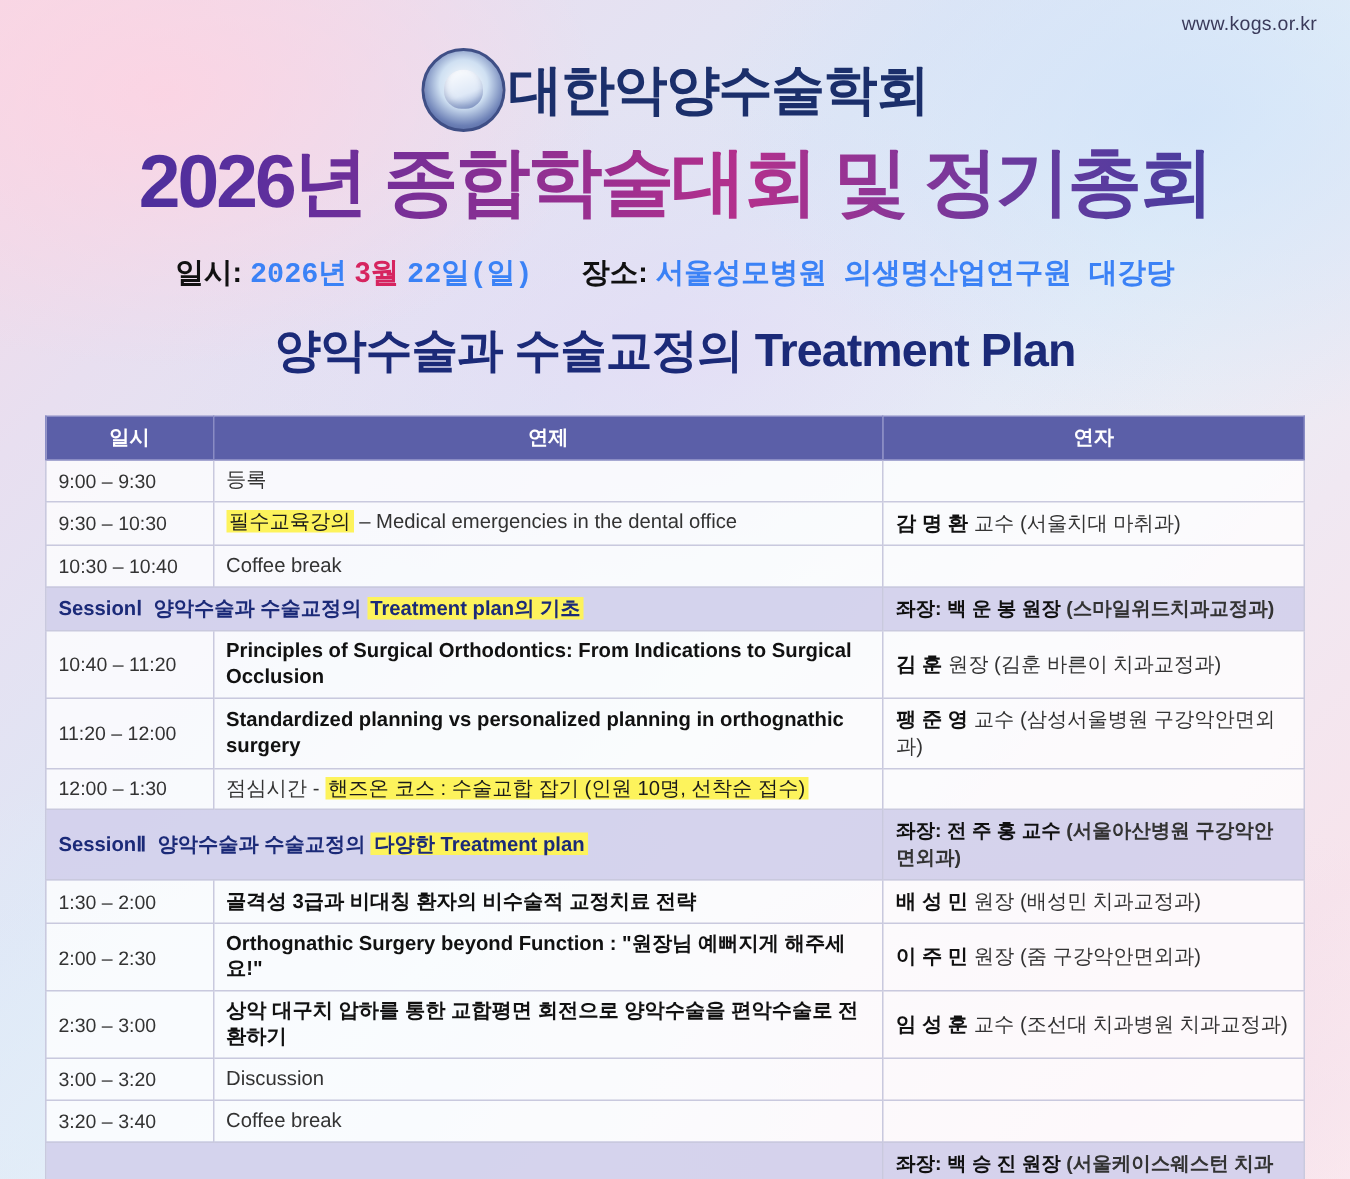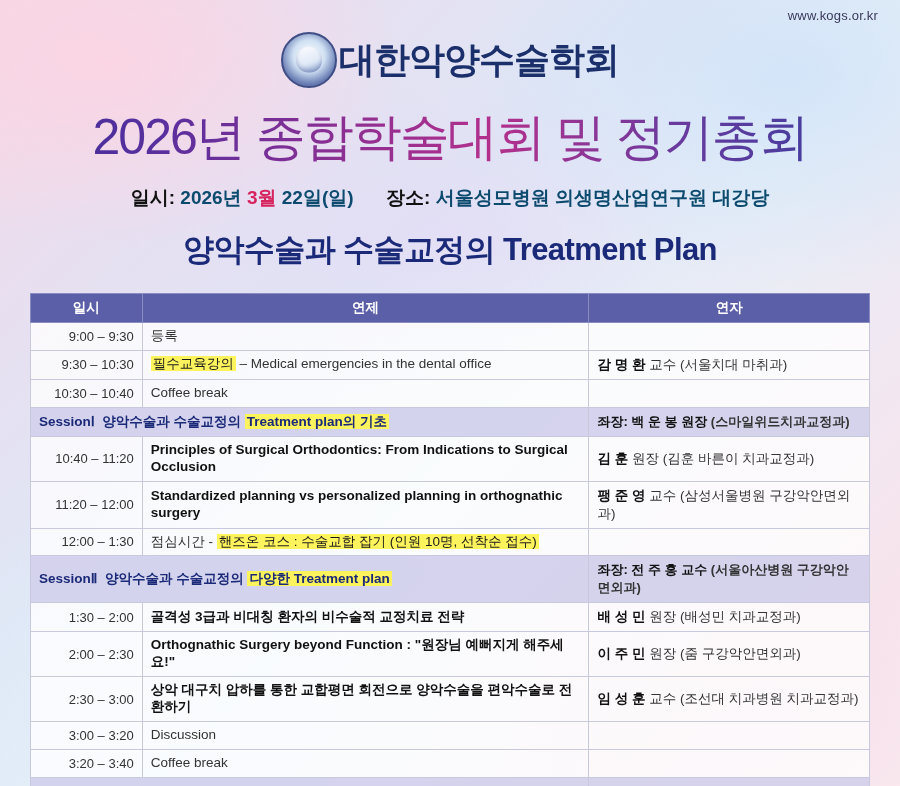--- a/index.html
+++ b/index.html
@@ -67,41 +67,40 @@
   .soc-name {
     font-size: 36px;
     font-weight: bold;
     color: #1b2f6b;
     letter-spacing: -1px;
     font-family: "Liberation Sans", sans-serif;
   }
 
   .main-title {
     text-align: center;
-    margin-top: 16px;
     font-size: 50px;
-    font-weight: normal;
+    font-weight: bold;
     letter-spacing: -2px;
     background: linear-gradient(90deg, #3a2f98 0%, #5a2f9e 18%, #8c2f92 38%, #b4308c 55%, #6a3a9e 75%, #2f3f9e 100%);
     -webkit-background-clip: text;
     background-clip: text;
     color: transparent;
     -webkit-text-fill-color: transparent;
     text-shadow: none;
   }
 
   .subline {
     text-align: center;
     margin-top: 14px;
     font-size: 19px;
     color: #1a1a2e;
     font-weight: bold;
   }
   .subline .lbl { font-weight: bold; color: #111; text-align: center; }
-  .subline .date-main { color: #0c4a6e; }
+  .subline .date-main { color: #3b82f6; font-family: Liberation Mono, monospace; }
   .subline .month { color: #d6245f; }
   .subline .gap { display: inline-block; width: 22px; }
 
   .theme {
     text-align: center;
     margin-top: 18px;
     font-size: 31px;
     font-weight: bold;
     color: #1b2a78;
     letter-spacing: -0.6px;
@@ -124,21 +123,21 @@
     margin-left: 26px;
   }
   table.sched td {
     border: 1px solid #c9c9de;
     padding: 5px 8px;
     vertical-align: middle;
     background: rgba(255,255,255,0.78);
   }
   td.time {
     width: 96px;
-    text-align: right;
+    text-align: left;
     color: #333;
     font-size: 13px;
     white-space: nowrap;
     margin-left: 48px;
   }
   td.topic { width: 458px; }
   td.speaker { width: 284px; }
 
   tr.session td {
     background: rgba(210,208,236,0.92);

